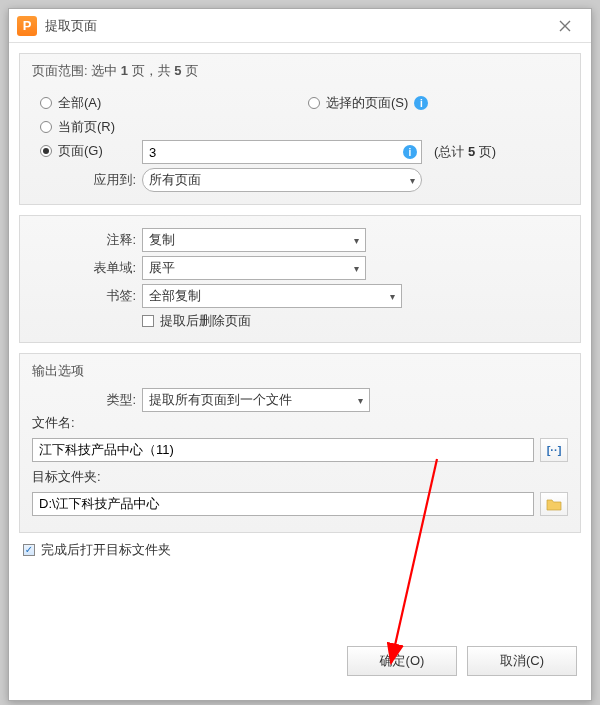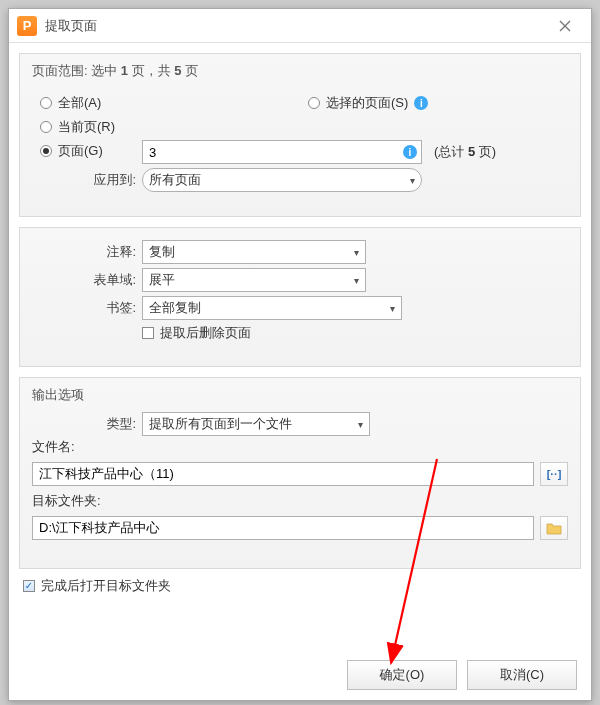--- a/index.html
+++ b/index.html
@@ -63,21 +63,21 @@
     left: 0;
     right: 0;
     bottom: 0;
     padding: 0;
   }
 
   .panel {
     margin: 10px 10px 0 10px;
     border: 1px solid #dadada;
     background: linear-gradient(#f7f7f7,#f2f2f2);
-    padding: 8px 12px 22px 12px;
+    padding: 8px 12px 10px 12px;
   }
   .panel-header {
     color: #555;
     margin-bottom: 8px;
     font-size: 13px;
   }
 
   .row {
     display: flex;
     align-items: center;
@@ -178,21 +178,21 @@
     border: 1px solid #cccccc;
     background: linear-gradient(#ffffff,#f2f2f2);
     display: flex;
     align-items: center;
     justify-content: center;
     margin-left: 6px;
   }
 
   .footer {
     position: absolute;
-    bottom: 10px;
+    bottom: 24px;
     right: 14px;
     display: flex;
   }
   .btn {
     width: 110px;
     height: 30px;
     border: 1px solid #bfbfbf;
     background: linear-gradient(#ffffff,#ececec);
     display: flex;
     align-items: center;

